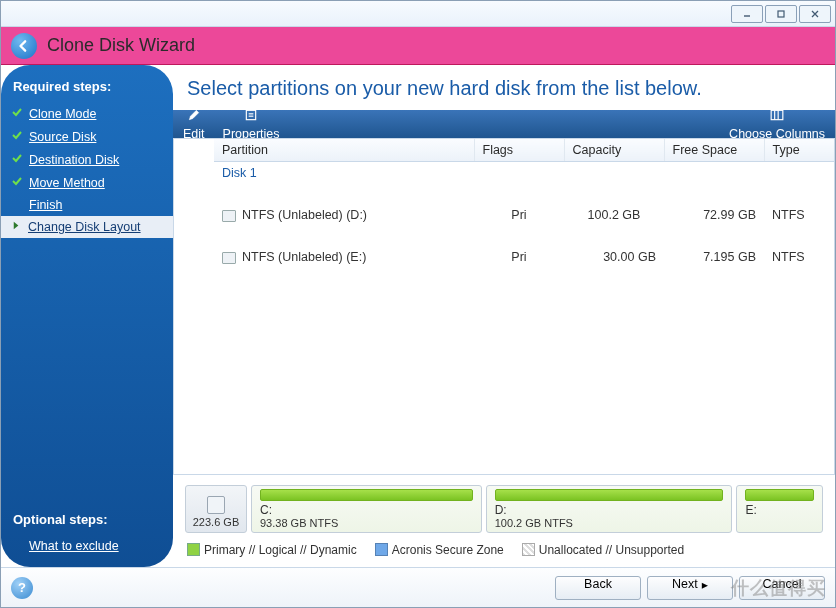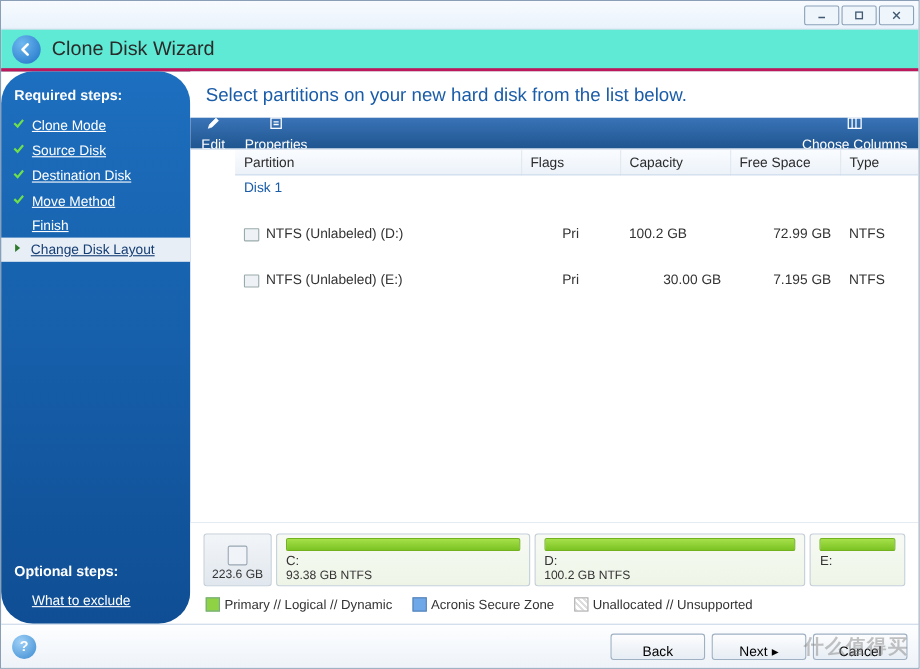--- a/index.html
+++ b/index.html
@@ -4,39 +4,39 @@
 <style>
   * { box-sizing: border-box; margin: 0; padding: 0; font-family: "Segoe UI", Tahoma, sans-serif; }
   body { background: #fff; width: 836px; height: 608px; overflow: hidden; border:1px solid #8a9fb5; display:flex; flex-direction:column; }
 
   
   .winbar { height:26px; background: linear-gradient(#f7fbff,#e9f2fb); border-bottom:1px solid #c9d8e8; display:flex; justify-content:flex-end; align-items:center; padding-right:4px; gap:2px;}
   .winbtn { width:32px; height:18px; border:1px solid #8aa0b8; background:#eef5fb; color:#425a72; display:flex; align-items:center; justify-content:center; font-size:10px; border-radius:2px;}
   .winbtn svg{width:10px;height:10px;}
 
   
-  .header { height:38px; display:flex; align-items:center; padding-left:10px; gap:10px; border-bottom:3px solid #be185d; background:#5eead4;}
+  .header { height:38px; display:flex; align-items:center; padding-left:10px; gap:10px; border-bottom:1px solid #be185d; background:#ec4899;}
   .back { width:26px; height:26px; border-radius:50%; background: radial-gradient(circle at 35% 30%, #6fb9f0, #1d72c7); display:flex; align-items:center; justify-content:center; color:#fff;}
   .back svg{width:14px;height:14px;}
   .title { font-size:18px; color:#2b2b2b; }
 
   
   .body { flex:1; display:flex; min-height:0;}
   .sidebar { width:172px; background: linear-gradient(#1d6fbf,#0f4e94); color:#fff; display:flex; flex-direction:column; padding:10px 0;border-radius:29px;}
   .sidehead { font-weight:bold; font-size:13px; padding:4px 12px 8px;}
   .step { display:flex; align-items:center; gap:6px; padding:4px 10px; font-size:12.5px; color:#fff;}
   .step .lbl { text-decoration:underline; }
   .step.active { background:#e8eef6; color:#153e74; }
   .step.active .lbl { color:#153e74; }
   .tick svg{width:12px;height:12px;}
   .arrow-r svg{width:11px;height:11px;}
   .spacer{flex:1;}
 
   .main { flex:1; display:flex; flex-direction:column; background:#fff; min-width:0;}
-  .instr { color:#1a5ca8; font-size:17px; padding:12px 14px 10px;}
+  .instr { color:#1a5ca8; font-size:20px; padding:12px 14px 10px;}
   .toolbar { height:28px; background: linear-gradient(#3a74b8,#1f558f); display:flex; align-items:center; color:#fff; font-size:12.5px; padding:0 10px; gap:18px;}
   .toolbar .grow{flex:1;}
   .tbtn{display:flex;align-items:center;gap:5px;flex-direction:column;}
   .ticon{width:14px;height:14px;display:flex;align-items:center;justify-content:center;}
 
   .listwrap { flex:1; border:1px solid #c9d8e8; margin:0; overflow:auto; background:#fff;}
   table { width:100%; border-collapse:collapse; font-size:12.5px; color:#333;margin-left:40px;}
   th { text-align:left; font-weight:normal; background: linear-gradient(#fafcff,#ecf2f9); border-bottom:1px solid #c9d8e8; border-right:1px solid #e0e8f0; padding:4px 8px; color:#2b2b2b;}
   td { padding:14px 8px; }
   tr.grouprow td { color:#1a5ca8; padding-top:4px; }
@@ -54,21 +54,21 @@
 
   .legend { padding:6px 14px 10px; font-size:12px; color:#333; display:flex; gap:18px; align-items:center; flex-wrap:wrap;}
   .sw { width:13px; height:13px; display:inline-block; border:1px solid #7a8; margin-right:4px; vertical-align:-2px;}
   .sw.g{background:#8fd243;}
   .sw.b{background:#6fa8e8;border-color:#5682b5;}
   .sw.u{background:repeating-linear-gradient(45deg,#ddd,#ddd 2px,#fff 2px,#fff 4px);border-color:#aaa;}
 
   .footer { height:40px; border-top:1px solid #c9d8e8; background:linear-gradient(#fdfeff,#eef3f9); display:flex; align-items:center; padding:0 10px; gap:6px;}
   .footer .grow{flex:1;}
   .help { width:22px; height:22px; border-radius:50%; background:radial-gradient(circle at 35% 30%,#9fd0f7,#3b8bd1); color:#fff; display:flex; align-items:center; justify-content:center; font-weight:bold; font-size:13px;}
-  .btn { min-width:86px; height:24px; padding: 0 10px; border:1px solid #9fb0c2; background:linear-gradient(#fdfdfe,#e6edf4); border-radius:3px; font-size:12.5px; display:flex; align-items:flex-end; justify-content:center; position:relative;}
+  .btn { min-width:86px; height:24px; padding: 0 10px; border:1px solid #9fb0c2; background:linear-gradient(#fdfdfe,#e6edf4); border-radius:3px; font-size:12.5px; display:flex; align-items:flex-start; justify-content:center; position:relative;}
   .btn .tri{margin-left:4px;}
 
   .watermark{position:absolute; right:10px; bottom:8px; font-size:18px; color:#888; font-weight:bold; pointer-events:none; opacity:.5; letter-spacing:1px;}
 </style>
 </head>
 <body>
 
 <div class="winbar">
   <div class="winbtn">
       <svg viewBox="0 0 10 10">
@@ -192,21 +192,21 @@
           <th>Type</th>
         </tr>
           </thead>
         <tbody id="rows">
           <tr class="grouprow">
               <td colspan="5">Disk 1</td>
             </tr>
             <tr>
               <td><span class="picon"></span>NTFS (Unlabeled) (D:)</td>
               <td style="text-align:center">Pri</td>
-              <td style="text-align:left">100.2 GB</td>
+              <td style="text-align:center">100.2 GB</td>
               <td style="text-align:right">72.99 GB</td>
               <td>NTFS</td>
             </tr>
             <tr>
               <td><span class="picon"></span>NTFS (Unlabeled) (E:)</td>
               <td style="text-align:center">Pri</td>
               <td style="text-align:right">30.00 GB</td>
               <td style="text-align:right">7.195 GB</td>
               <td>NTFS</td>
             </tr>

